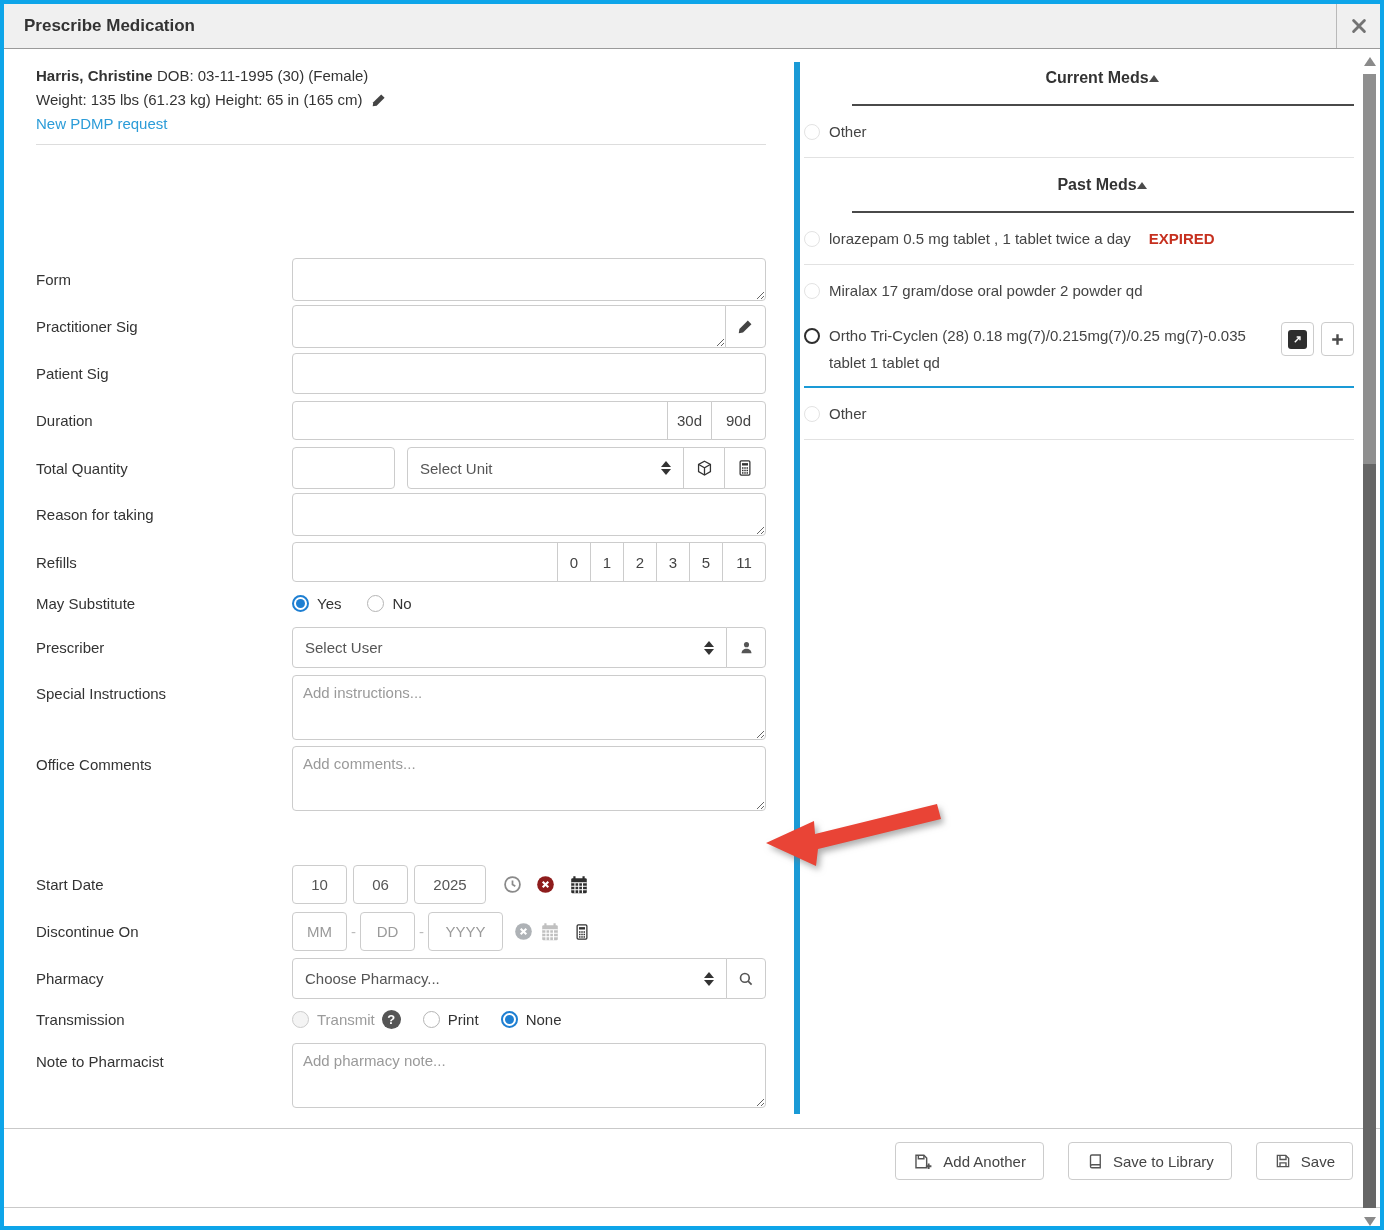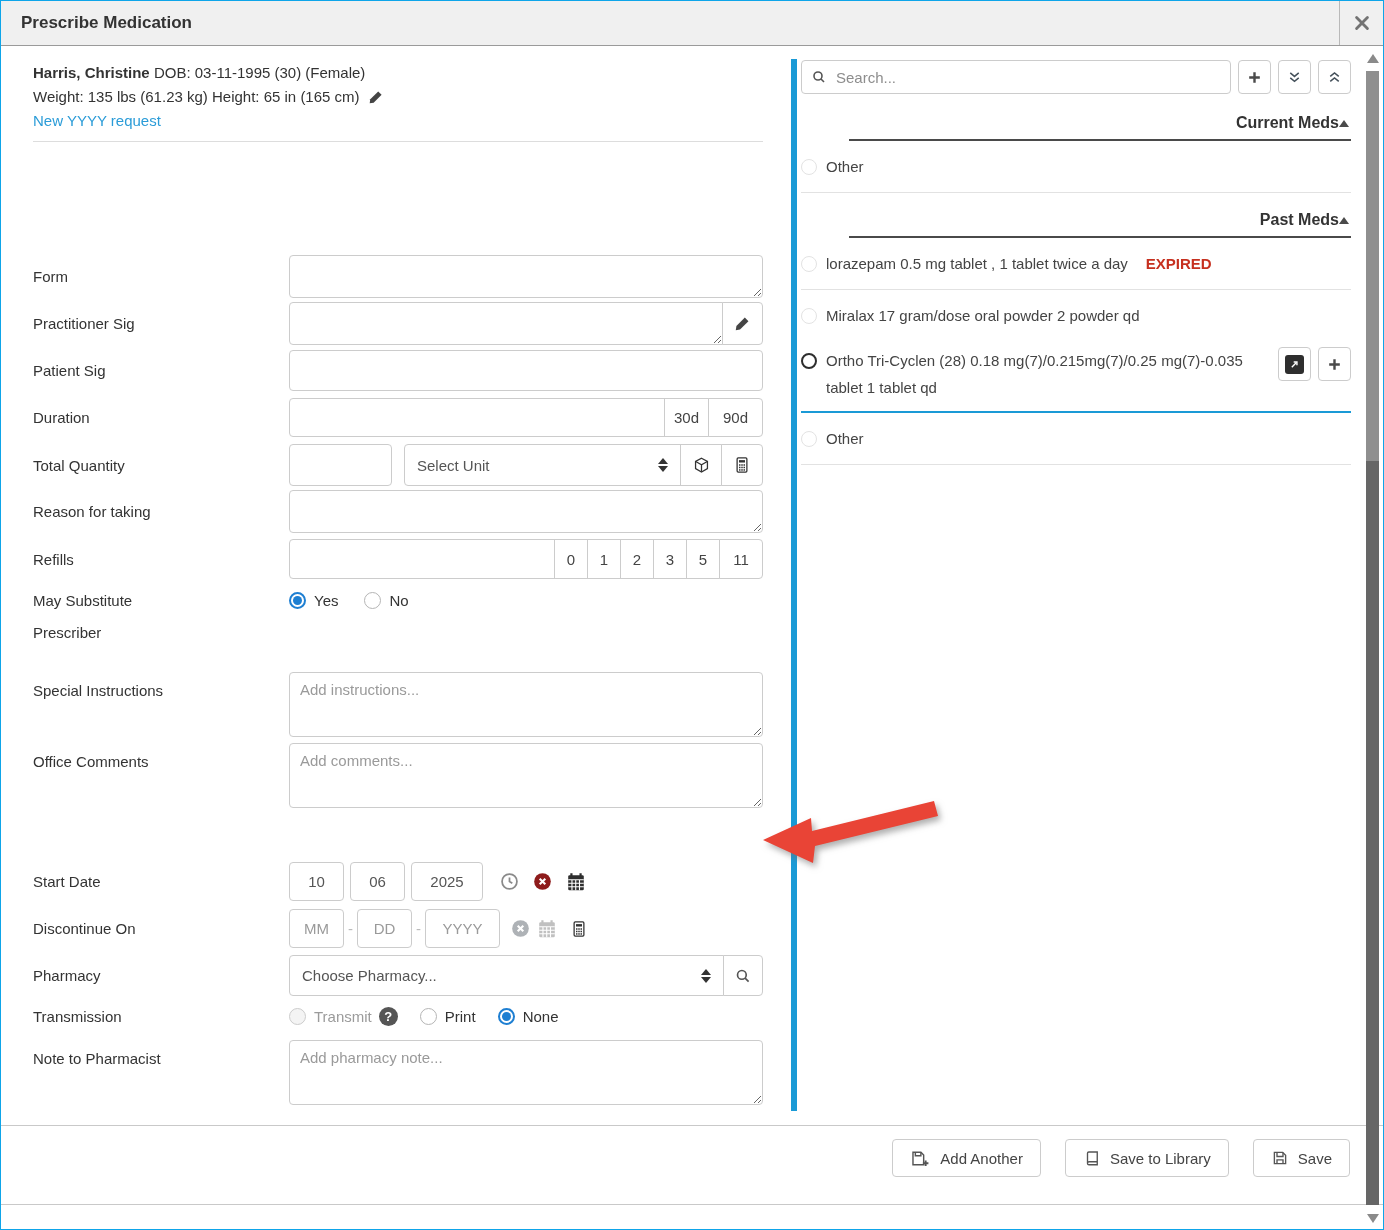--- a/index.html
+++ b/index.html
@@ -1,16 +1,16 @@
 <!DOCTYPE html>
 <html><head>
 <meta charset="utf-8">
 <style>
   html,body{margin:0;padding:0;background:#fff;font-family:"Liberation Sans",sans-serif;overflow:hidden;}
-  .modal{position:relative;width:1384px;height:1230px;box-sizing:border-box;border:1px solid #0ea5e9;background:#fff;}
+  .modal{position:relative;width:1384px;height:1230px;box-sizing:border-box;border:4px solid #0ea5e9;background:#fff;}
   
   .hdr{position:absolute;left:0;top:0;width:100%;height:45px;box-sizing:border-box;background:#f0f0f0;border-bottom:1px solid #9a9a9a;display:flex;align-items:center;}
   .hdr .title{font-size:17px;font-weight:bold;color:#333;padding-left:20px;}
   .close-zone{position:absolute;right:0;top:0;width:43px;height:44px;border-left:1px solid #b9b9b9;display:flex;align-items:center;justify-content:center;cursor:pointer;}
   
   .patient{position:absolute;left:32px;top:60px;font-size:15px;color:#333;line-height:24px;}
   .patient b{font-weight:bold;}
   .link{color:#2b9cd8;cursor:pointer;}
   .pat-sep{position:absolute;left:32px;top:140px;width:730px;border-top:1px solid #ddd;}
   
@@ -49,21 +49,21 @@
   
   .vsep{position:absolute;left:790px;top:58px;width:6px;height:1052px;background:#1a9ad6;}
   
   .panel{position:absolute;left:800px;top:59px;width:550px;}
   .search-row{display:flex;align-items:stretch;height:34px;margin-bottom:14px;}
   .search-box{width:431px;box-sizing:border-box;border:1px solid #ccc;border-radius:4px;display:flex;align-items:center;padding:0 9px;gap:7px;background:#fff;}
   .search-box input{border:none;outline:none;flex:1;font-size:15px;color:#555;font-family:"Liberation Sans",sans-serif;}
   .search-box input::placeholder{color:#8d8d8d;}
   .pbtn{width:33px;box-sizing:border-box;border:1px solid #ccc;border-radius:4px;background:#fff;display:flex;align-items:center;justify-content:center;margin-left:7px;cursor:pointer;}
   .pbtn:first-of-type{margin-left:6px;}
-  .sec-hdr{display:flex;align-items:center;justify-content:flex-end;padding:6px 2px 7px 0;border-bottom:2px solid #4a4a4a;font-size:16px;font-weight:bold;color:#333;margin-left:48px;}
+  .sec-hdr{display:flex;align-items:center;justify-content:center;padding:6px 2px 17px 0;border-bottom:2px solid #4a4a4a;font-size:16px;font-weight:bold;color:#333;margin-left:48px;}
   .tri-up{width:0;height:0;border-left:5px solid transparent;border-right:5px solid transparent;border-bottom:7px solid #4a4a4a;cursor:pointer;}
   .med-item{display:flex;align-items:center;padding:12px 0;font-size:15px;color:#444;border-bottom:1px solid #e2e2e2;}
   .med-item .rdo{margin-right:9px;}
   .med-item.noline{border-bottom:none;}
   .med-item.sel-line{border-bottom:2px solid #1a9ad6;padding-top:6px;padding-bottom:10px;align-items:flex-start;}
   .med-text{flex:1;line-height:27px;}
   .badge-expired{font-weight:bold;color:#c6301f;margin-left:18px;}
   .item-actions{display:flex;flex:none;margin-left:8px;}
   .abtn{width:33px;height:34px;box-sizing:border-box;border:1px solid #ccc;border-radius:4px;background:#fff;display:flex;align-items:center;justify-content:center;margin-left:7px;cursor:pointer;}
   
@@ -103,21 +103,21 @@
       <span>DOB: 03-11-1995 (30) (Female)</span>
     </div>
     <div style="display:flex;align-items:center;gap:8px;">
       <span>Weight: 135 lbs (61.23 kg)  Height: 65 in (165 cm)</span>
       <span class="icon-inline">
         <svg width="16" height="16" viewBox="0 0 24 24" fill="#444">
             <path d="M15.3 3.6l5.1 5.1-11.9 11.9-6 .9.9-6L15.3 3.6z"></path>
           </svg>
       </span>
     </div>
-    <div class="link">New YYYY request</div>
+    <div class="link">New PDMP request</div>
   </div>
   <div class="pat-sep"></div>
 
 
   <div class="row" style="top:254px;">
     <div class="lbl">Form</div>
     <textarea class="txt" style="height: 43px;"></textarea>
   </div>
 
   <div class="row" style="top:301px;">
@@ -214,20 +214,37 @@
     <div class="ctl" style="align-items:center;">
       <span class="rdo on"></span>
       <span class="rlbl">Yes</span>
       <span class="rdo" style="margin-left:26px;"></span>
       <span class="rlbl">No</span>
     </div>
   </div>
 
   <div class="row" style="top:623px;">
     <div class="lbl">Prescriber</div>
+    <div class="ctl grp" style="width:474px;height:41px;">
+      <div class="sel" style="flex:1;border-radius:4px 0 0 4px;">
+        <span>Select User</span>
+        <span class="car">
+            <i class="u"></i>
+            <i class="d"></i>
+          </span>
+      </div>
+      <div class="btn-sq" style="width:40px;">
+        <span>
+          <svg width="17" height="17" viewBox="0 0 24 24" fill="#555">
+              <circle cx="12" cy="8" r="3.6"></circle>
+              <path d="M5 20c0-3.8 3.1-6.3 7-6.3s7 2.5 7 6.3z"></path>
+            </svg>
+        </span>
+      </div>
+    </div>
   </div>
 
   <div class="row top" style="top:671px;">
     <div class="lbl">Special Instructions</div>
     <textarea class="txt" style="height: 65px;" placeholder="Add instructions..."></textarea>
   </div>
 
   <div class="row top" style="top:742px;">
     <div class="lbl">Office Comments</div>
     <textarea class="txt" style="height: 65px;" placeholder="Add comments..."></textarea>
@@ -342,52 +359,20 @@
   </div>
 
   <div class="row top" style="top:1039px;">
     <div class="lbl">Note to Pharmacist</div>
     <textarea class="txt" style="height: 65px;" placeholder="Add pharmacy note..."></textarea>
   </div>
 
   <div class="vsep"></div>
 
   <div class="panel">
-    <div class="search-row">
-      <div class="search-box">
-        <span>
-          <svg width="16" height="16" viewBox="0 0 24 24">
-              <circle cx="10.5" cy="10.5" r="6" fill="none" stroke="#555" stroke-width="2.4"></circle>
-              <path d="M15 15l4.5 4.5" stroke="#555" stroke-width="2.4"></path>
-            </svg>
-        </span>
-        <input placeholder="Search..." style="">
-      </div>
-      <div class="pbtn">
-        <span>
-          <svg width="17" height="17" viewBox="0 0 24 24">
-              <path d="M12 4.5v15M4.5 12h15" stroke="#4a4a4a" stroke-width="3.4"></path>
-            </svg>
-        </span>
-      </div>
-      <div class="pbtn">
-        <span>
-          <svg width="17" height="17" viewBox="0 0 24 24" fill="none" stroke="#44505a" stroke-width="2.1">
-              <path d="M6 5.5l6 5 6-5M6 12.5l6 5 6-5"></path>
-            </svg>
-        </span>
-      </div>
-      <div class="pbtn">
-        <span>
-          <svg width="17" height="17" viewBox="0 0 24 24" fill="none" stroke="#44505a" stroke-width="2.1">
-              <path d="M6 10.5l6-5 6 5M6 17.5l6-5 6 5"></path>
-            </svg>
-        </span>
-      </div>
-    </div>
 
     <div class="sec-hdr">
       <span>Current Meds</span>
       <span class="tri-up"></span>
     </div>
     <div class="med-item">
       <span class="rdo lite"></span>
       <span class="med-text">Other</span>
     </div>
 

